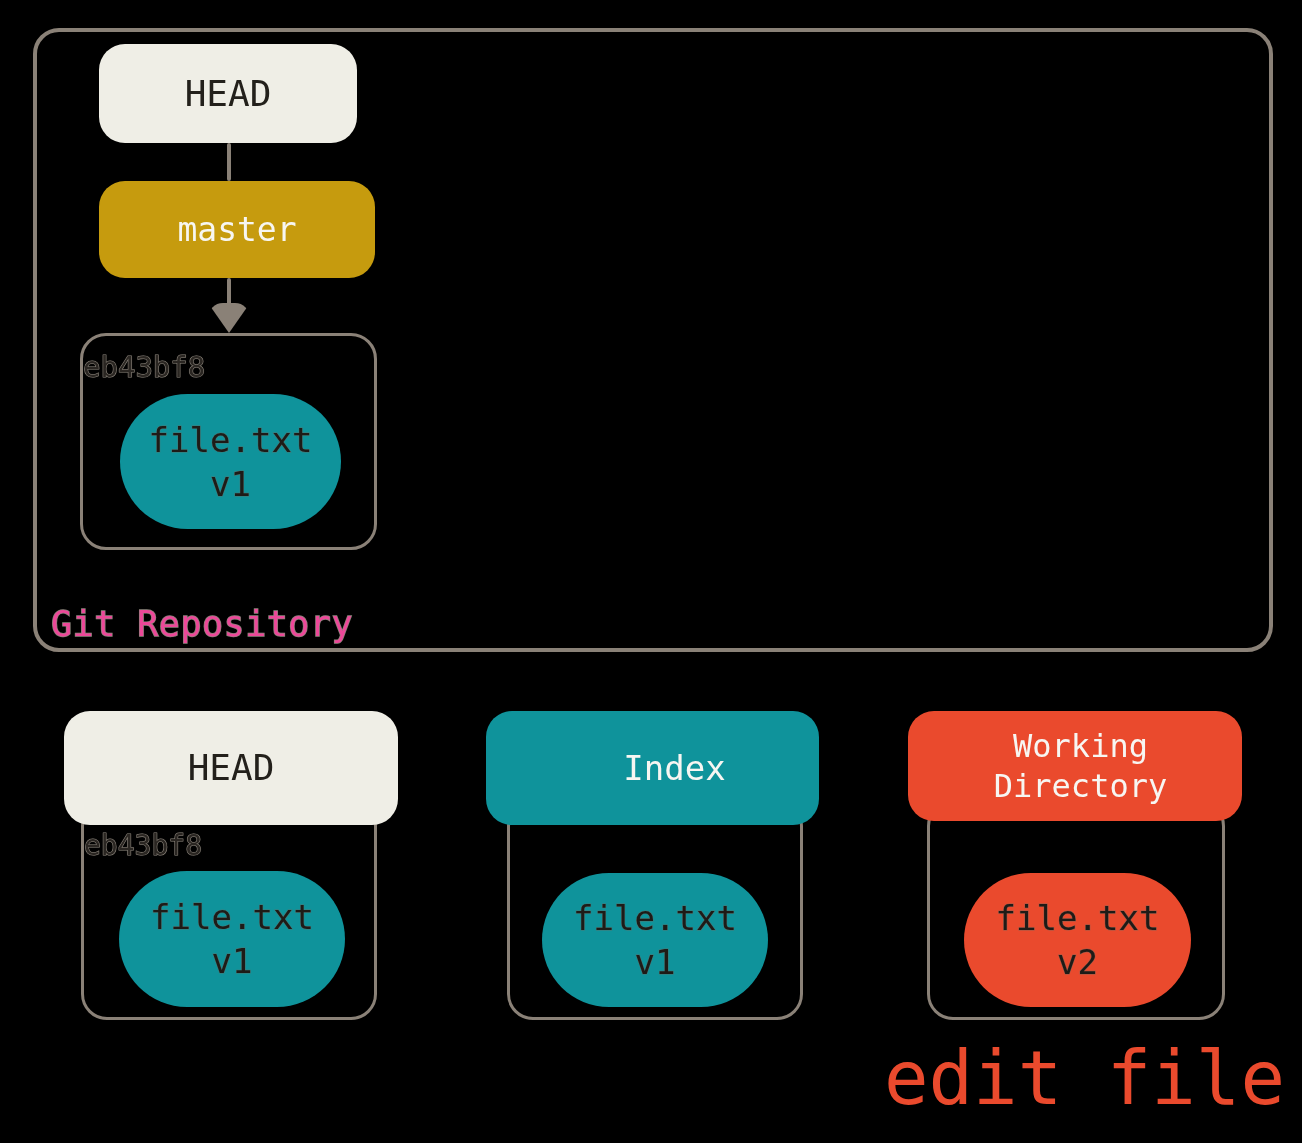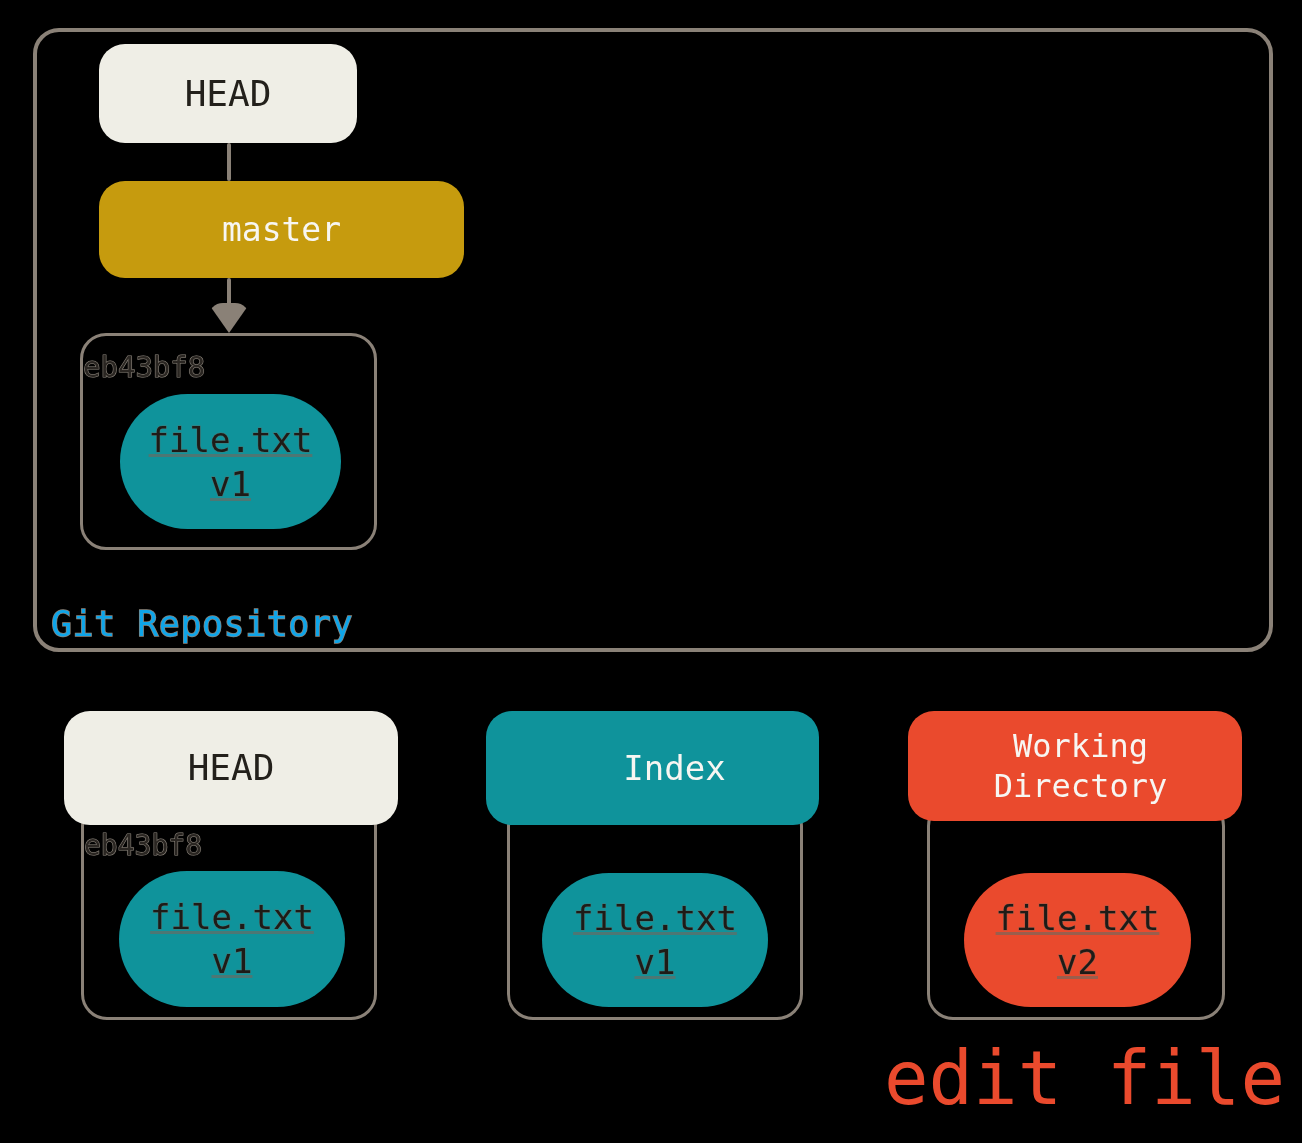--- a/index.html
+++ b/index.html
@@ -18,35 +18,35 @@
   .abs { position: absolute; box-sizing: border-box; border-radius: 26px; }
 
   
   .repo-box {
     left: 33px; top: 28px; width: 1240px; height: 624px;
     border: 4px solid var(--border-gray);
   }
   .repo-label {
     position: absolute; left: 14px; bottom: 4px;
     font-size: 35px; letter-spacing: 0.5px;
-    color: #0ea5e9;
+    color: #ec4899;
     -webkit-text-stroke: 1.4px var(--hash-gray);
     paint-order: stroke fill;
     text-shadow: 0 0 1px var(--hash-gray);
   }
   .head-top-box {
     left: 99px; top: 44px; width: 258px; height: 99px;
     background: var(--offwhite);
     display: flex; align-items: center; justify-content: center;
     font-size: 36px; color: var(--dark-text);
   }
   .connector { background: var(--border-gray); }
   .connector-1 { left: 227px; top: 143px; width: 4px; height: 38px; }
   .master-box {
-    left: 99px; top: 181px; width: 365px; height: 97px;
+    left: 99px; top: 181px; width: 276px; height: 97px;
     background: var(--gold);
     display: flex; align-items: center; justify-content: center;
     font-size: 33px; color: var(--white-text);
   }
   .connector-2 { left: 227px; top: 278px; width: 4px; height: 27px; }
   .arrowhead {
     left: 208px; top: 303px; width: 0; height: 0;
     border-left: 21px solid transparent;
     border-right: 21px solid transparent;
     border-top: 30px solid var(--border-gray);
@@ -65,21 +65,20 @@
   }
   .pill {
     position: absolute;
     display: flex; flex-direction: column;
     align-items: center; justify-content: center;
     border-radius: 68px;
     font-size: 34px; line-height: 44px;
     color: #1e1b17;
     -webkit-text-stroke: 0.9px rgba(110,104,96,0.65);
     paint-order: stroke fill;
-    text-decoration: underline;
   }
   .pill-teal { background: var(--teal); }
   .pill-orange { background: var(--orange); }
   .commit-pill { left: 37px; top: 58px; width: 221px; height: 135px; }
 
   
   .area-header {
     display: flex; flex-direction: column;
     align-items: center; justify-content: center;
     z-index: 2;

